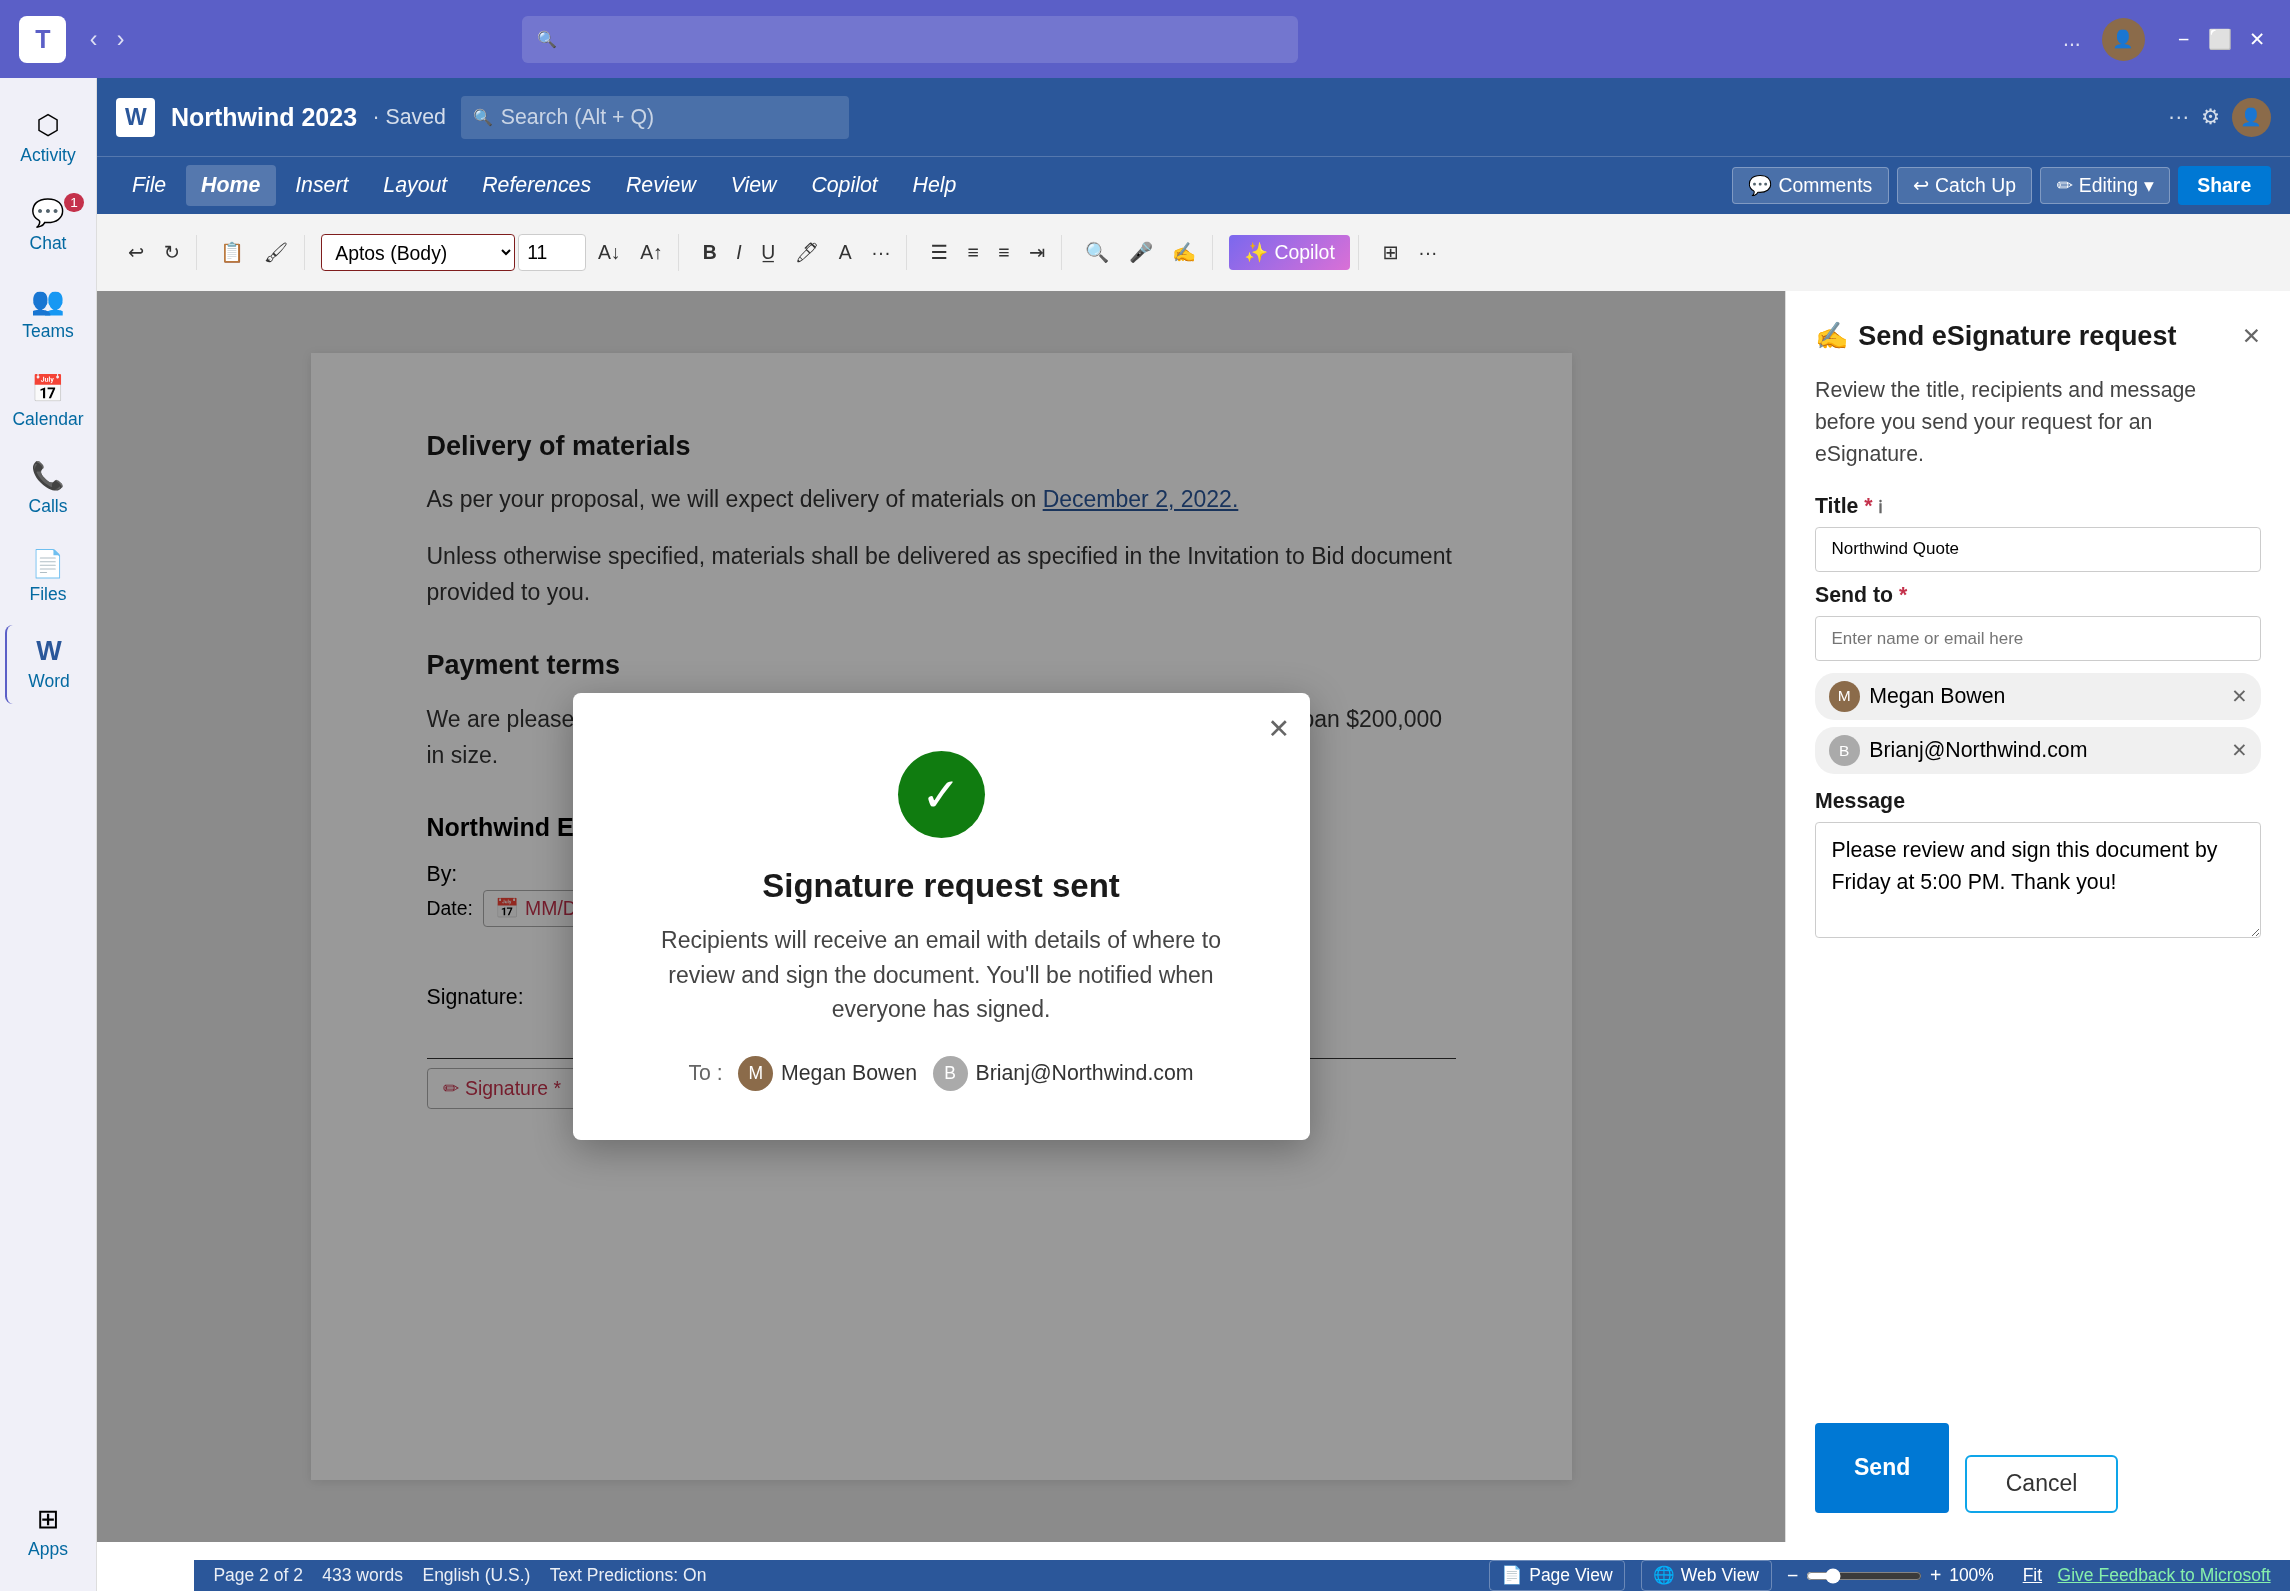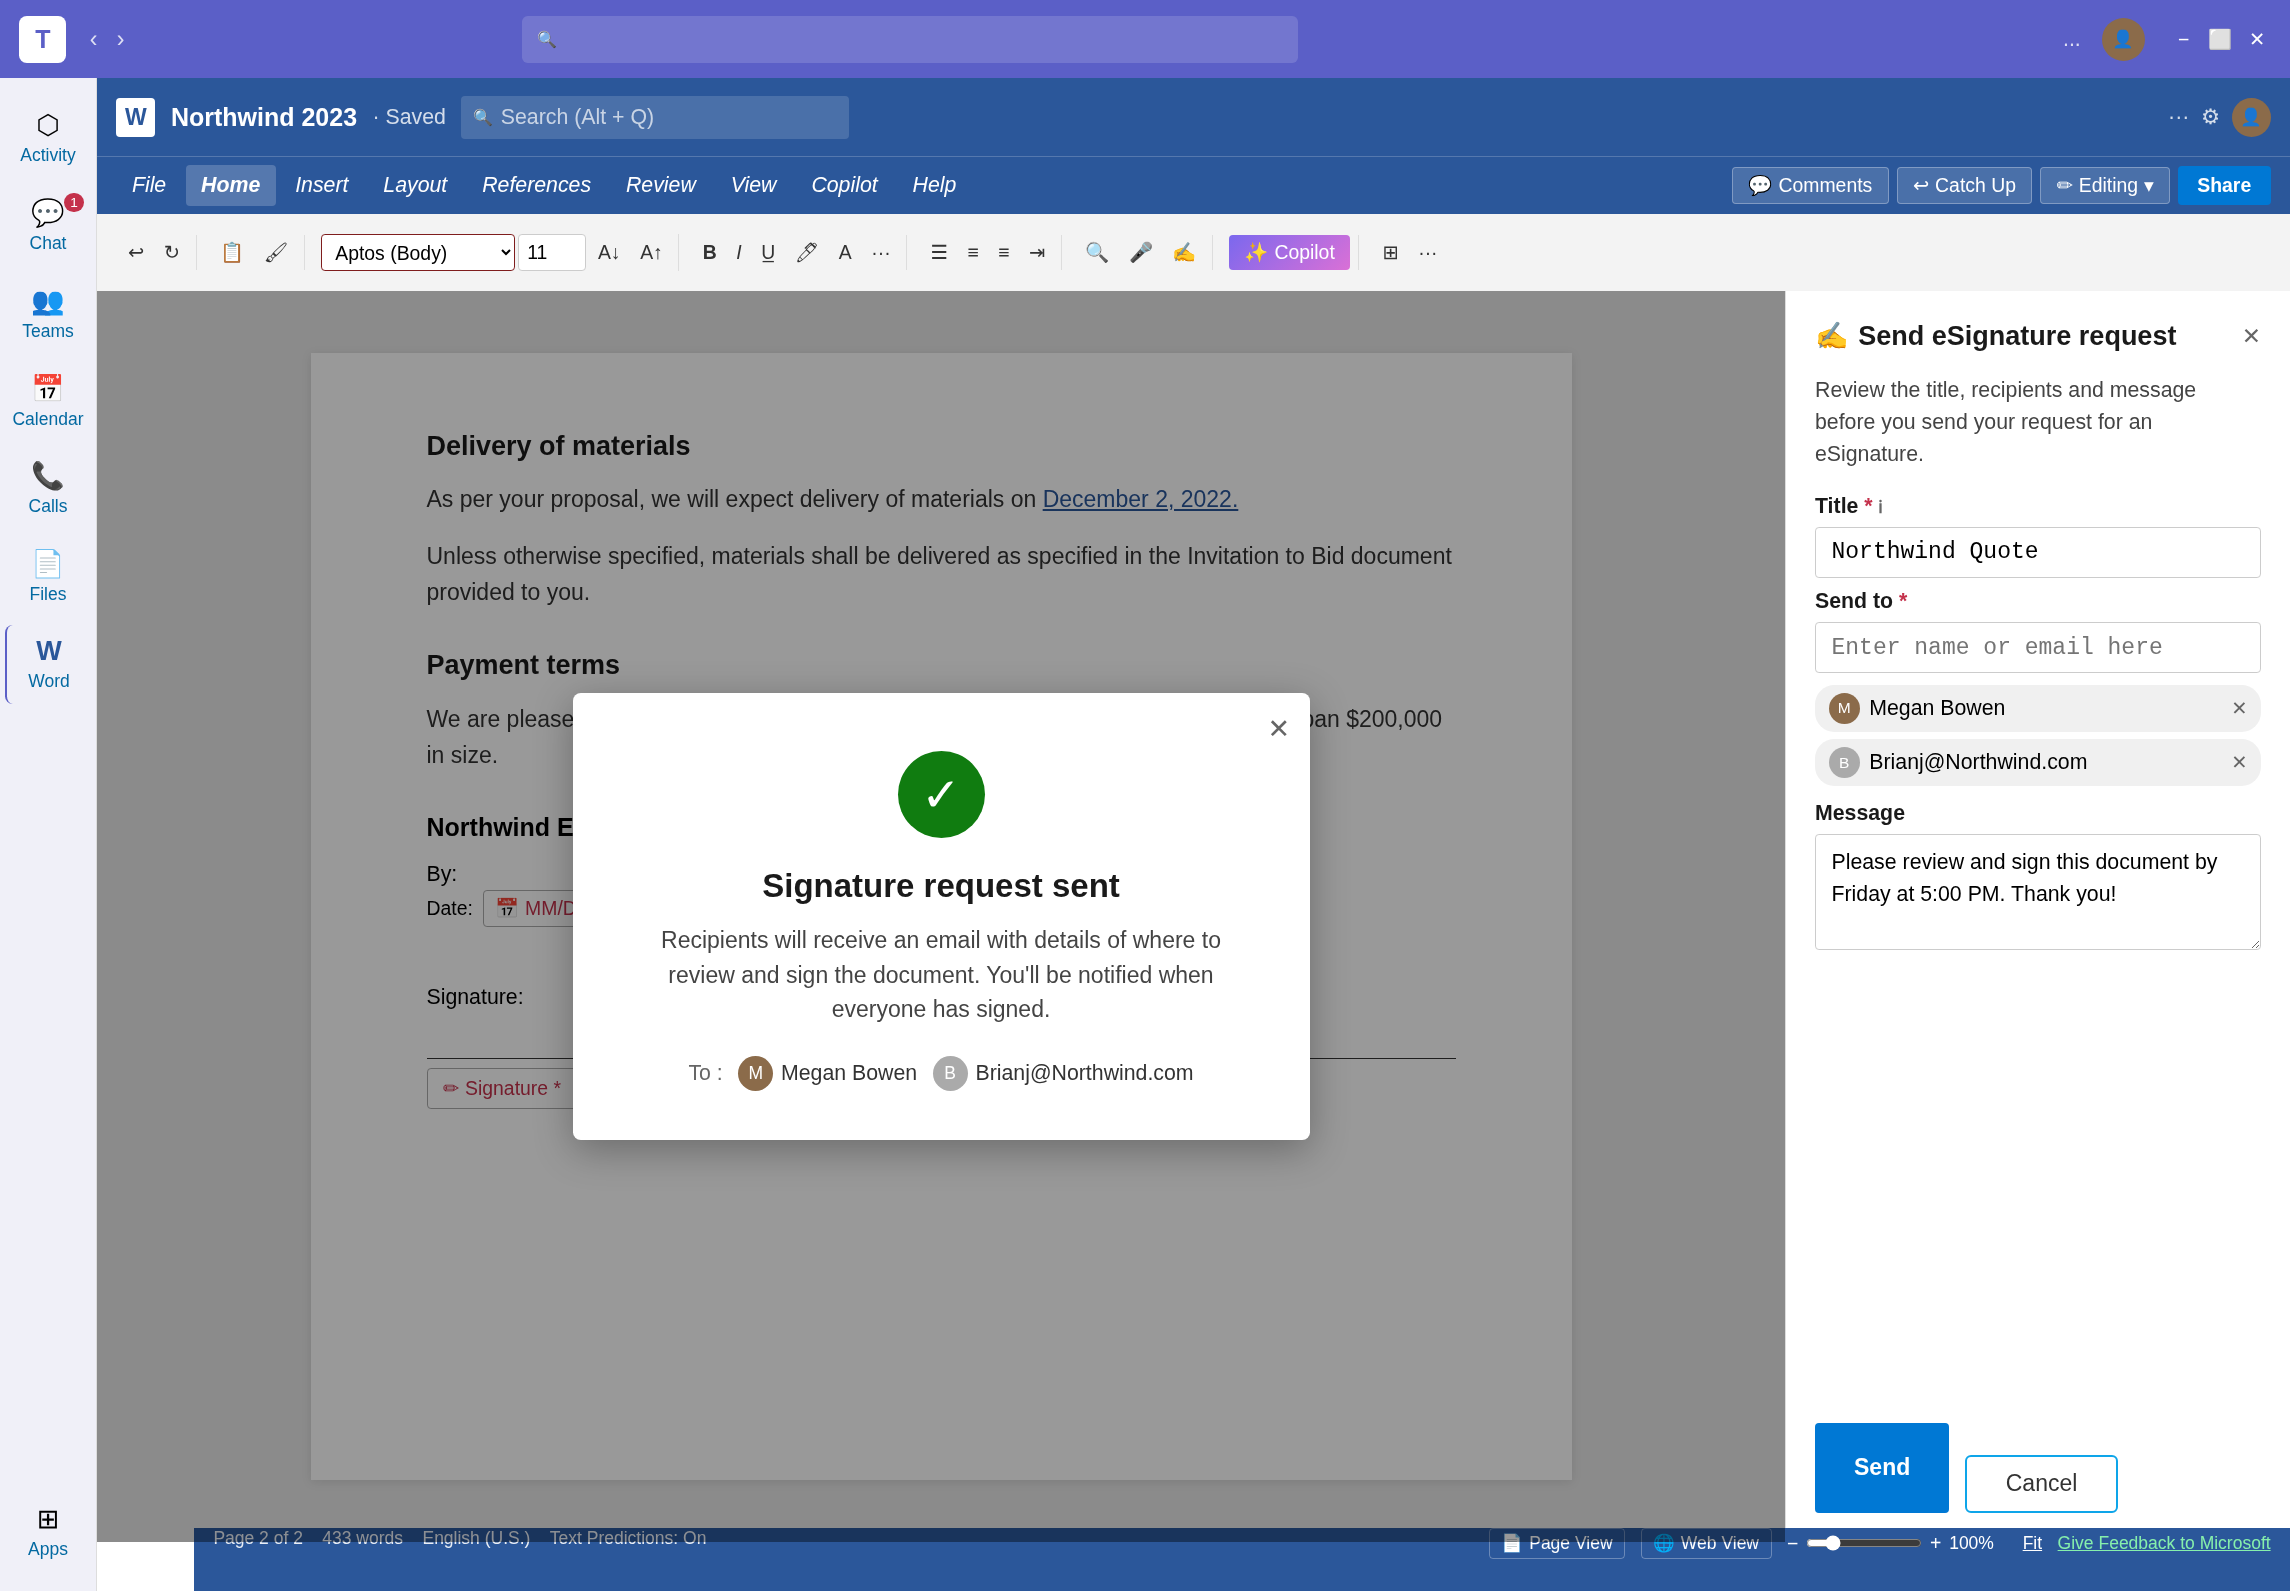--- a/index.html
+++ b/index.html
@@ -124,21 +124,21 @@
       width: 505px; background: white; border-left: 1px solid #ddd;
       display: flex; flex-direction: column; padding: 29px;
       overflow-y: auto;
     }
     .panel-header { display: flex; align-items: center; justify-content: space-between; margin-bottom: 23px; }
     .panel-title { font-size: 27px; font-weight: 600; color: #1a1a1a; display: flex; align-items: center; gap: 9.7px; }
     .panel-close { background: none; border: none; font-size: 23px; cursor: pointer; color: #666; }
     .panel-desc { font-size: 21.3px; color: #444; line-height: 1.5; margin-bottom: 23px; }
     .field-label { font-size: 21.3px; font-weight: 600; color: #1a1a1a; margin-bottom: 7.8px; display: flex; align-items: center; gap: 5.8px; }
     .field-required { color: #c4314b; }
-    .text-input { width: 100%; border: 1px solid #ccc; border-radius: 3.9px; padding: 11.6px 15.5px; font-size: 23px; outline: none; margin-bottom: 11.6px; font-family: Liberation Mono, monospace; }
+    .text-input { width: 100%; border: 1px solid #ccc; border-radius: 3.9px; padding: 11.6px 15.5px; font-size: 17px; outline: none; margin-bottom: 11.6px; }
     .recipients-list { display: flex; flex-direction: column; gap: 7.8px; margin-bottom: 15.5px; }
     .recipient-tag { display: flex; align-items: center; gap: 9.7px; background: #f0f0f0; border-radius: 19.4px; padding: 7.8px 13.6px; font-size: 21.3px; }
     .recipient-avatar { width: 31px; height: 31px; border-radius: 50%; display: flex; align-items: center; justify-content: center; font-size: 15.5px; color: white; flex-shrink: 0; }
     .recipient-name { flex: 1; }
     .recipient-remove { background: none; border: none; font-size: 19.4px; cursor: pointer; color: #666; }
     .message-area { width: 100%; border: 1px solid #ccc; border-radius: 3.9px; padding: 11.6px 15.5px; font-size: 21.3px; outline: none; min-height: 116px; resize: vertical; margin-bottom: 23px; font-family: inherit; line-height: 1.5; }
     .panel-actions { display: flex; gap: 15.5px; margin-top: auto; padding-top: 19.4px; }
     .send-btn { background: #0078d4; color: white; border: none; border-radius: 3.9px; padding: 13.6px 39px; font-size: 23px; cursor: pointer; font-weight: 600; }
     .cancel-btn { background: white; color: #333; border: 2px solid #0ea5e9; border-radius: 6px; padding: 13.6px 39px; font-size: 23px; cursor: pointer; margin-top: 32px; }
     .info-icon { font-size: 17.5px; color: #666; }
@@ -159,22 +159,22 @@
     .checkmark { color: white; font-size: 47px; }
     .dialog-title { font-size: 33px; font-weight: 600; color: #1a1a1a; margin-bottom: 18px; }
     .dialog-desc { font-size: 23px; color: #444; line-height: 1.5; margin-bottom: 29px; }
     .dialog-recipients { display: flex; align-items: center; gap: 15.5px; justify-content: center; font-size: 21.3px; color: #333; }
     .dialog-to-label { font-size: 21.3px; color: #666; }
     .dialog-recipient { display: flex; align-items: center; gap: 7.8px; }
     .dialog-avatar { width: 35px; height: 35px; border-radius: 50%; display: flex; align-items: center; justify-content: center; font-size: 17.5px; color: white; }
 
     
     .status-bar {
-      position: absolute; bottom: 0; left: 97px; right: 0; height: 63px;
-      background: #2b579a; display: flex; align-items: flex-start; padding: 0 19.4px;
+      position: absolute; bottom: 0; left: 97px; right: 0; height: 31px;
+      background: #2b579a; display: flex; align-items: center; padding: 0 19.4px;
       gap: 19.4px; color: white; font-size: 17.5px;
     }
     .status-item { color: rgba(255,255,255,0.9); }
     .status-right { margin-left: auto; display: flex; align-items: center; gap: 15.5px; }
     .view-btn { background: none; border: 1px solid rgba(255,255,255,0.3); color: white; font-size: 17.5px; padding: 3.9px 11.6px; border-radius: 3.9px; cursor: pointer; display: flex; align-items: center; gap: 5.8px; }
     .zoom-control { display: flex; align-items: center; gap: 7.8px; }
     .zoom-btn { background: none; border: none; color: white; font-size: 19.4px; cursor: pointer; }
     .zoom-slider { width: 116px; accent-color: white; }
     .zoom-pct { color: white; font-size: 17.5px; min-width: 58px; }
     .fit-btn { background: none; border: none; color: white; font-size: 17.5px; cursor: pointer; text-decoration: underline; }

